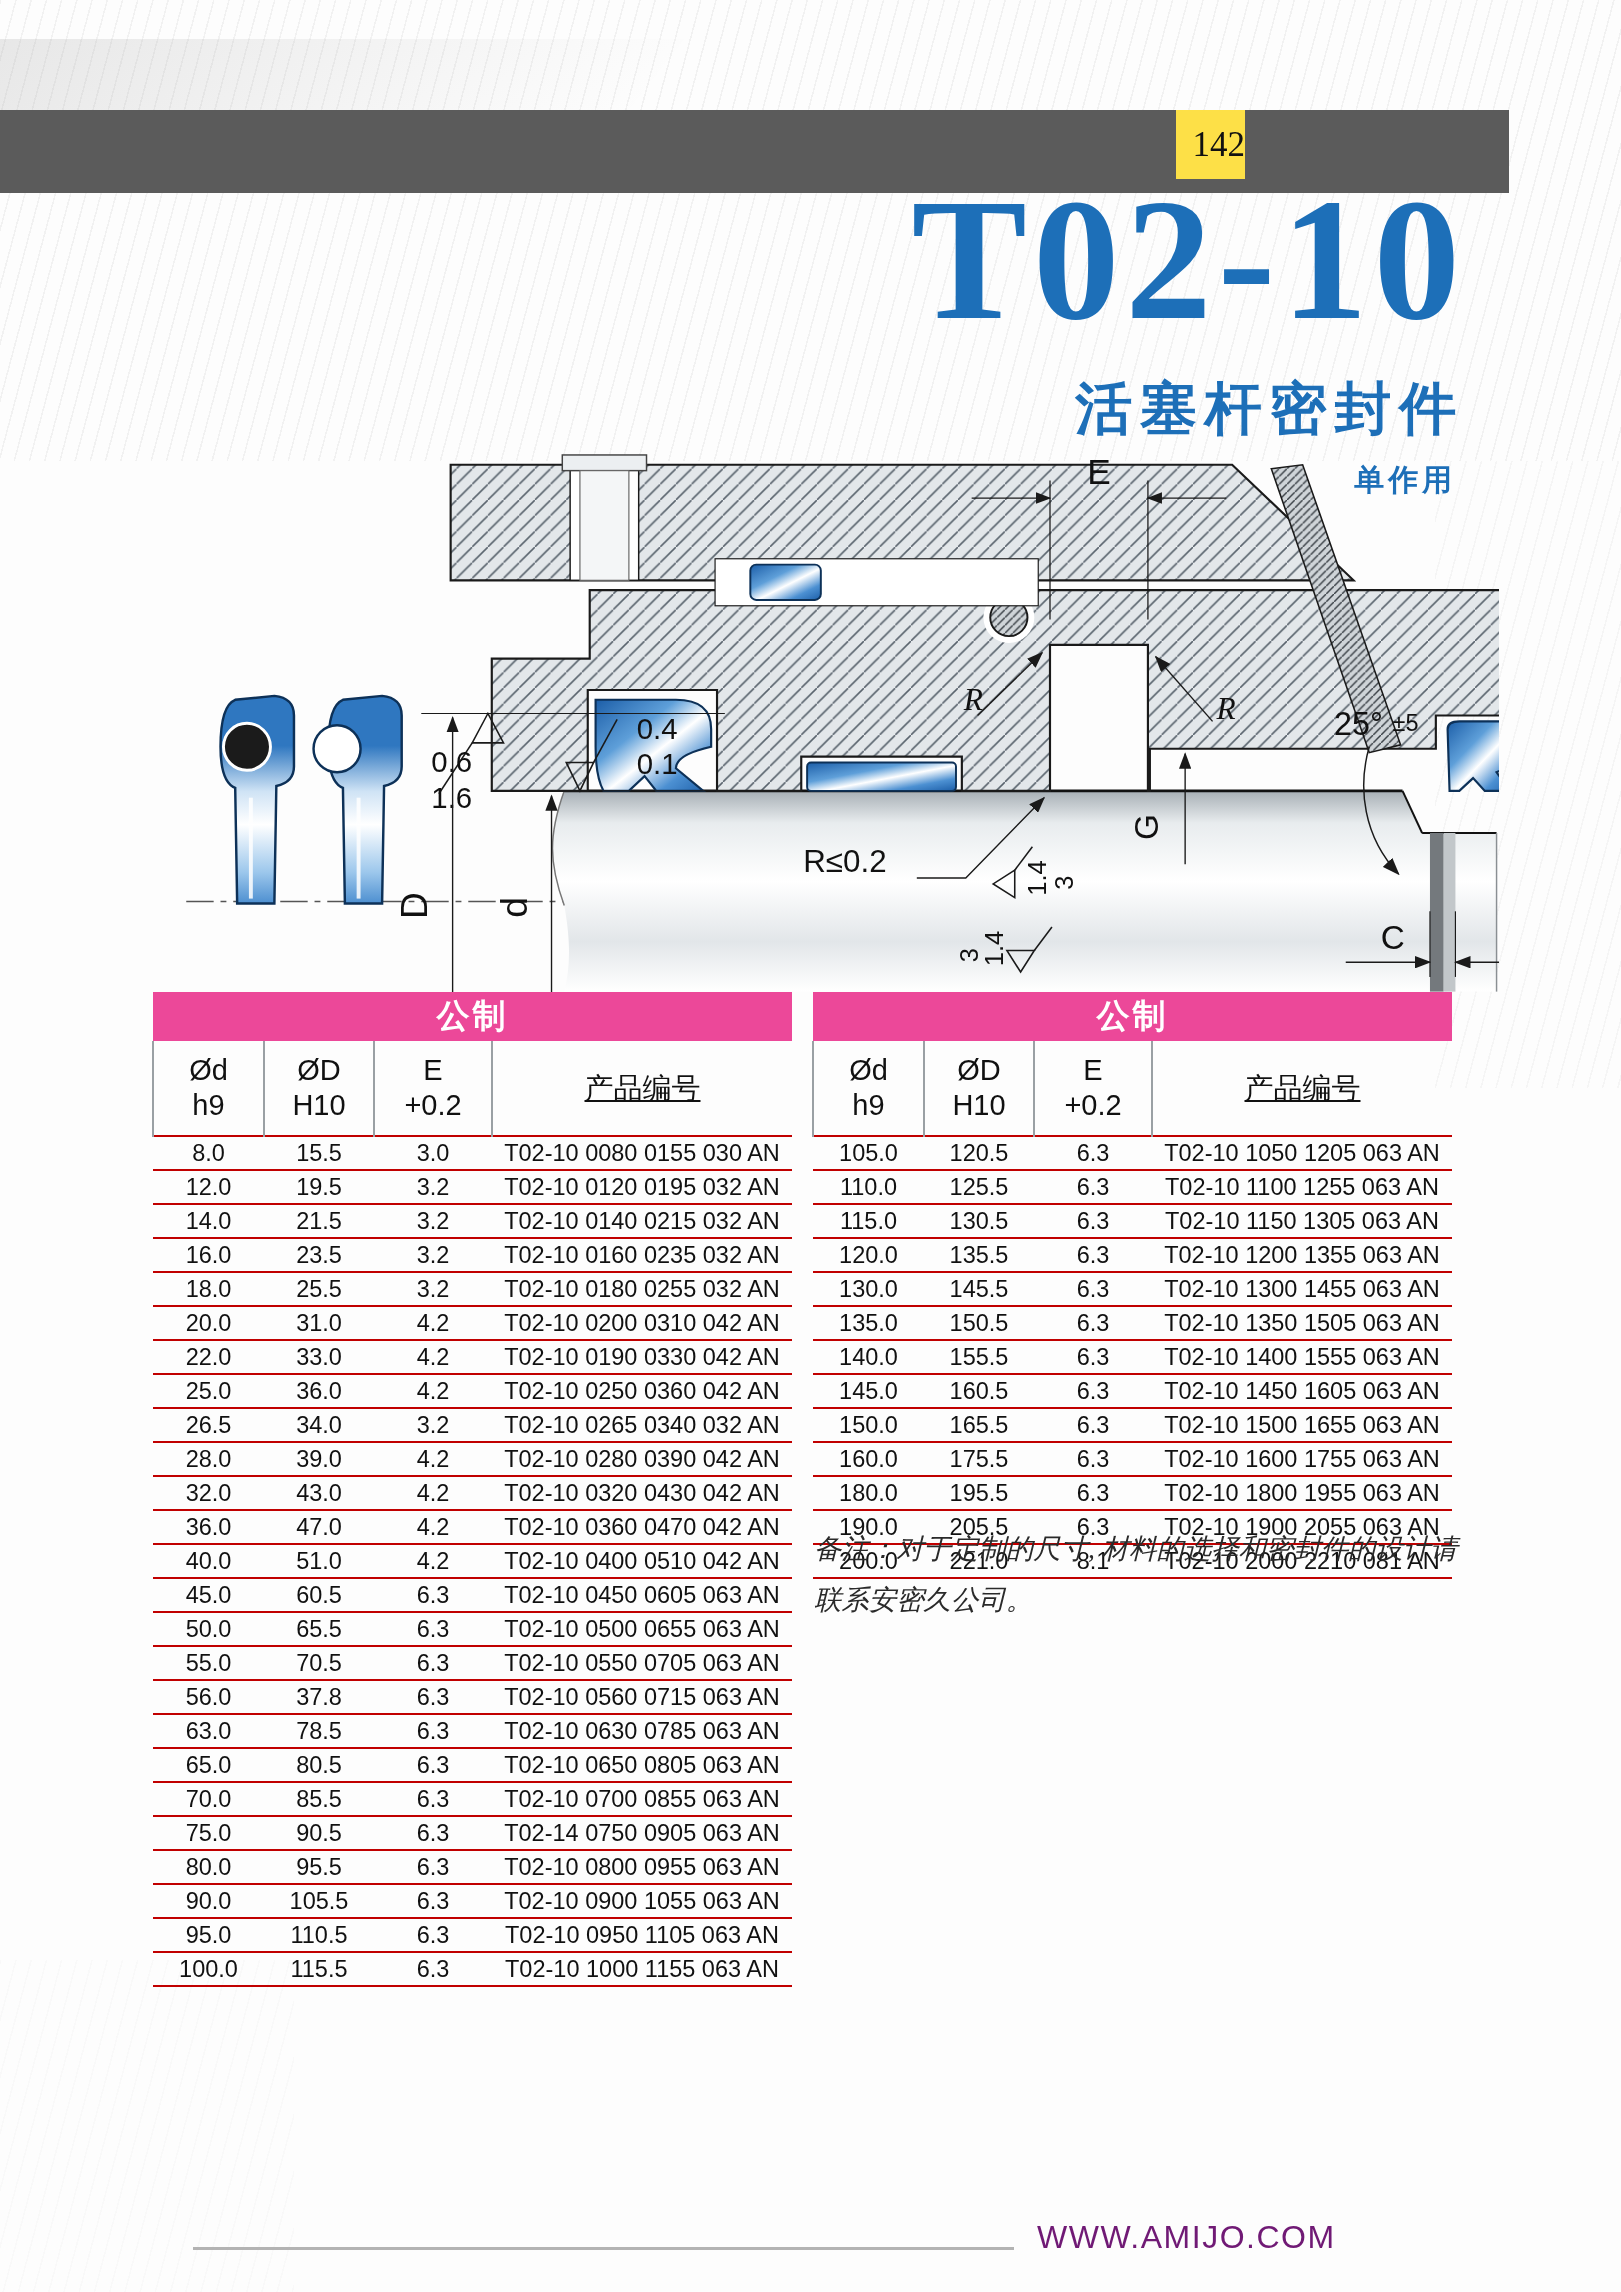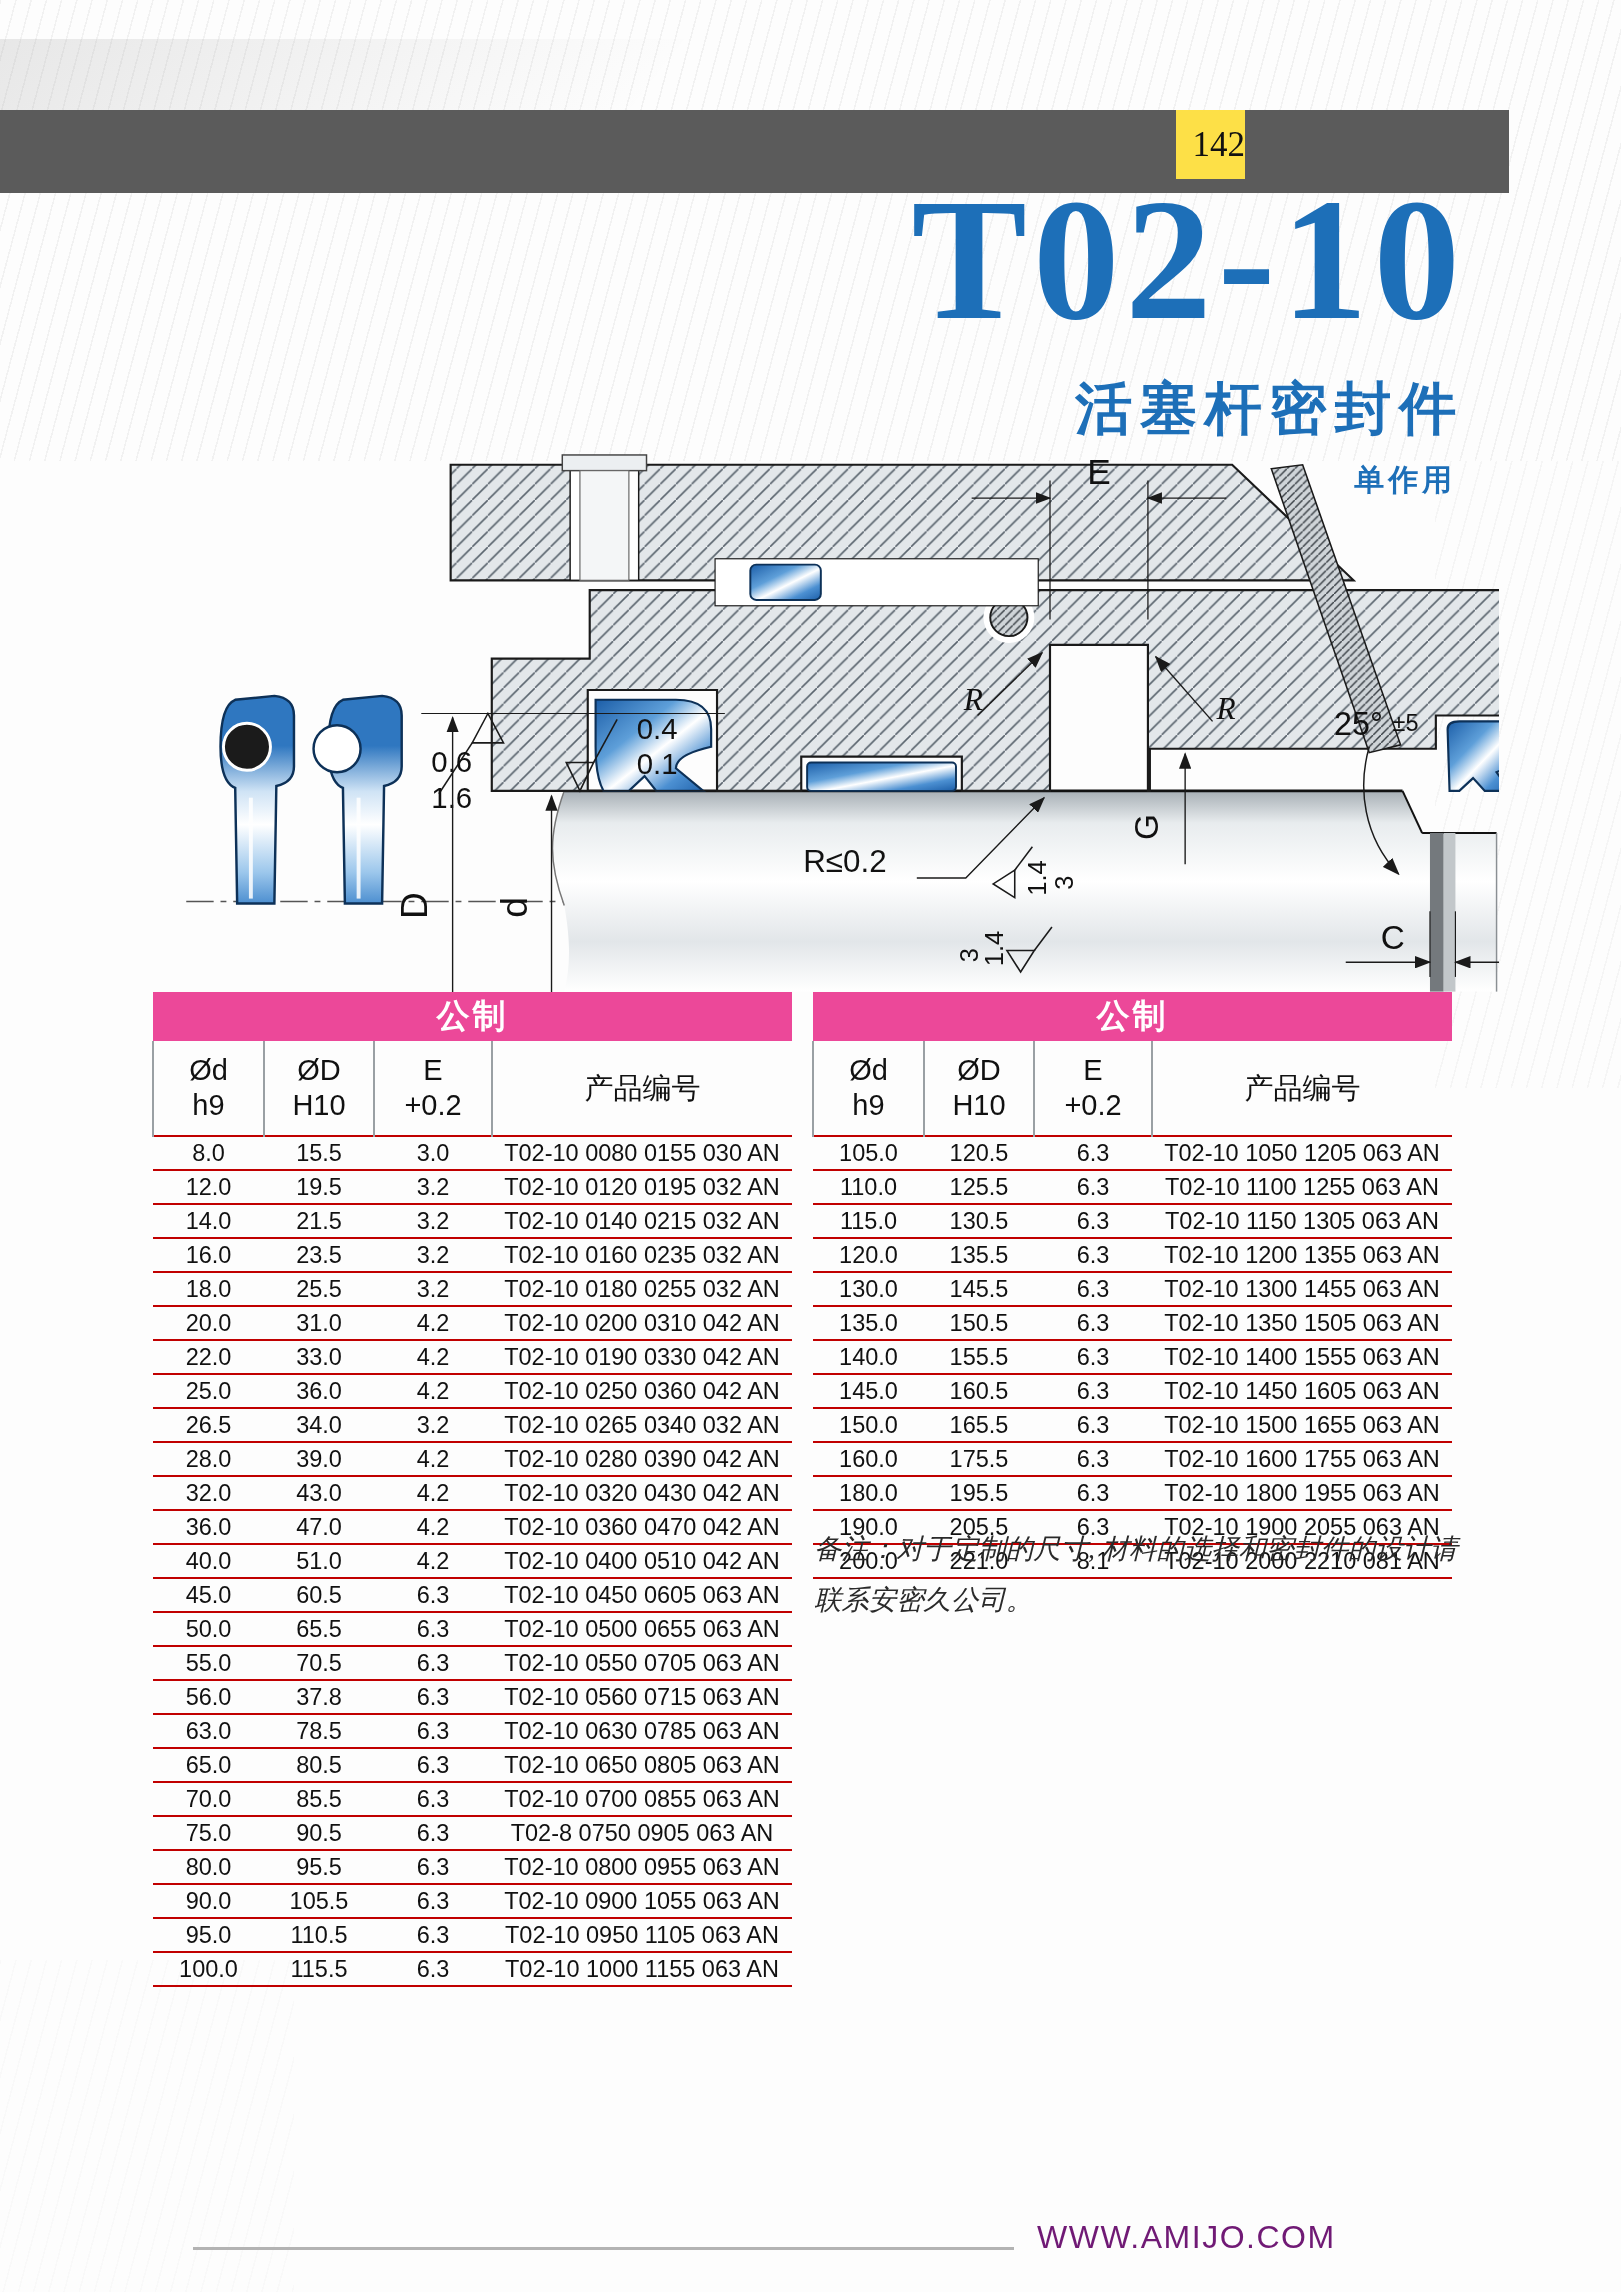--- a/index.html
+++ b/index.html
@@ -30,21 +30,21 @@
   
   .dim-table{border-collapse:collapse;table-layout:fixed;width:638px;background:transparent;}
   .dim-table col.c1{width:111px}.dim-table col.c2{width:110px}
   .dim-table col.c3{width:118px}.dim-table col.c4{width:300px}
   .dim-table .band-row th{background:#ec4899;color:#fff;font-size:33px;font-weight:bold;
                           height:47px;letter-spacing:2.9px;}
   .dim-table .cols{border-bottom:2.9px solid #c10000;}
   .dim-table .cols th{font-size:29px;font-weight:normal;line-height:1.2;height:92px;
                       border-right:2px solid #9aa0a4;vertical-align:middle;}
   .dim-table .cols th:first-child{border-left:2px solid #9aa0a4;}
-  .dim-table .cols th:last-child{border-right:none;}
+  .dim-table .cols th:last-child{border-right:none;text-decoration:underline;}
   .dim-table tbody tr{border-bottom:2.5px solid #c10000;height:34px;}
   .dim-table tbody td{font-size:23.5px;text-align:center;padding:0;white-space:nowrap;}
   .tbl-left{position:absolute;left:152px;top:992px;}
   .tbl-right{position:absolute;left:812px;top:992px;}
   
   .note{position:absolute;left:814px;top:1524px;width:645px;
         font-family:"Liberation Serif",serif;font-style:italic;font-size:27.4px;
         line-height:1.85;color:#2a2a2a;}
   
   .footer-line{position:absolute;left:193px;top:2247px;width:821px;height:2.9px;background:#b3b3b3;}
@@ -360,21 +360,21 @@
         <tr>
           <td>70.0</td>
           <td>85.5</td>
           <td>6.3</td>
           <td>T02-10 0700 0855 063 AN</td>
         </tr>
         <tr>
           <td>75.0</td>
           <td>90.5</td>
           <td>6.3</td>
-          <td>T02-8 0750 0905 063 AN</td>
+          <td>T02-14 0750 0905 063 AN</td>
         </tr>
         <tr>
           <td>80.0</td>
           <td>95.5</td>
           <td>6.3</td>
           <td>T02-10 0800 0955 063 AN</td>
         </tr>
         <tr>
           <td>90.0</td>
           <td>105.5</td>

